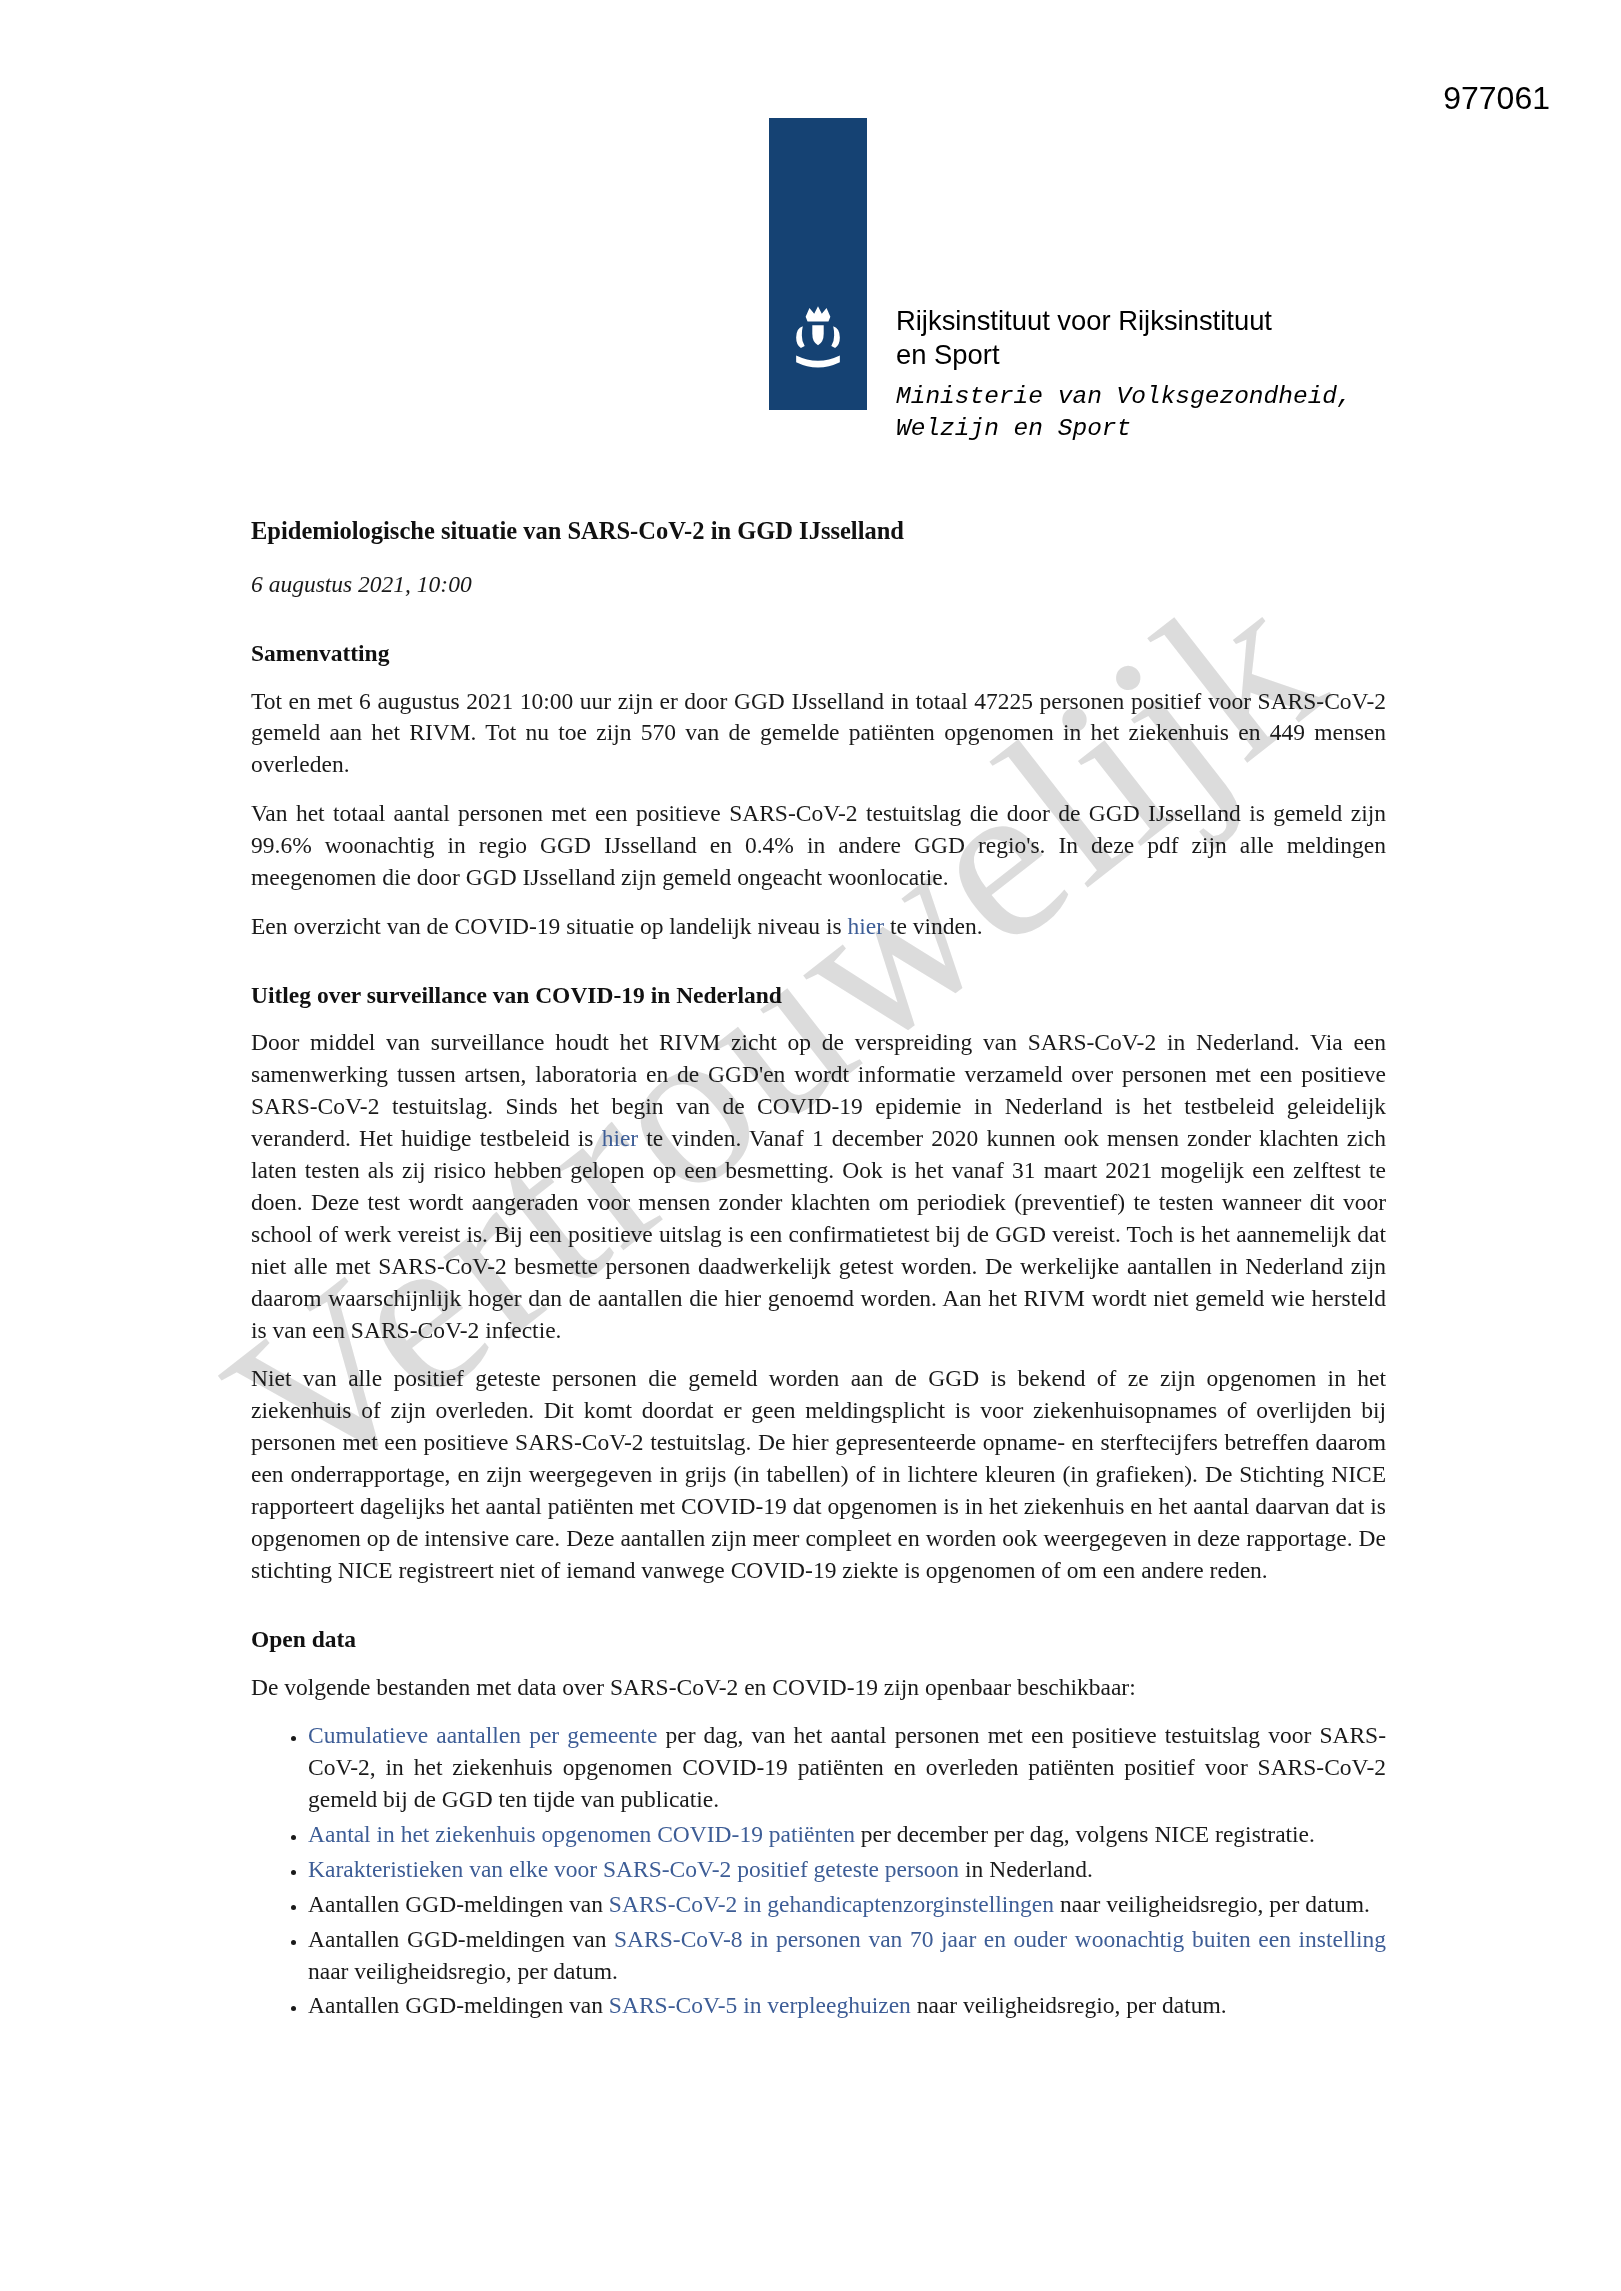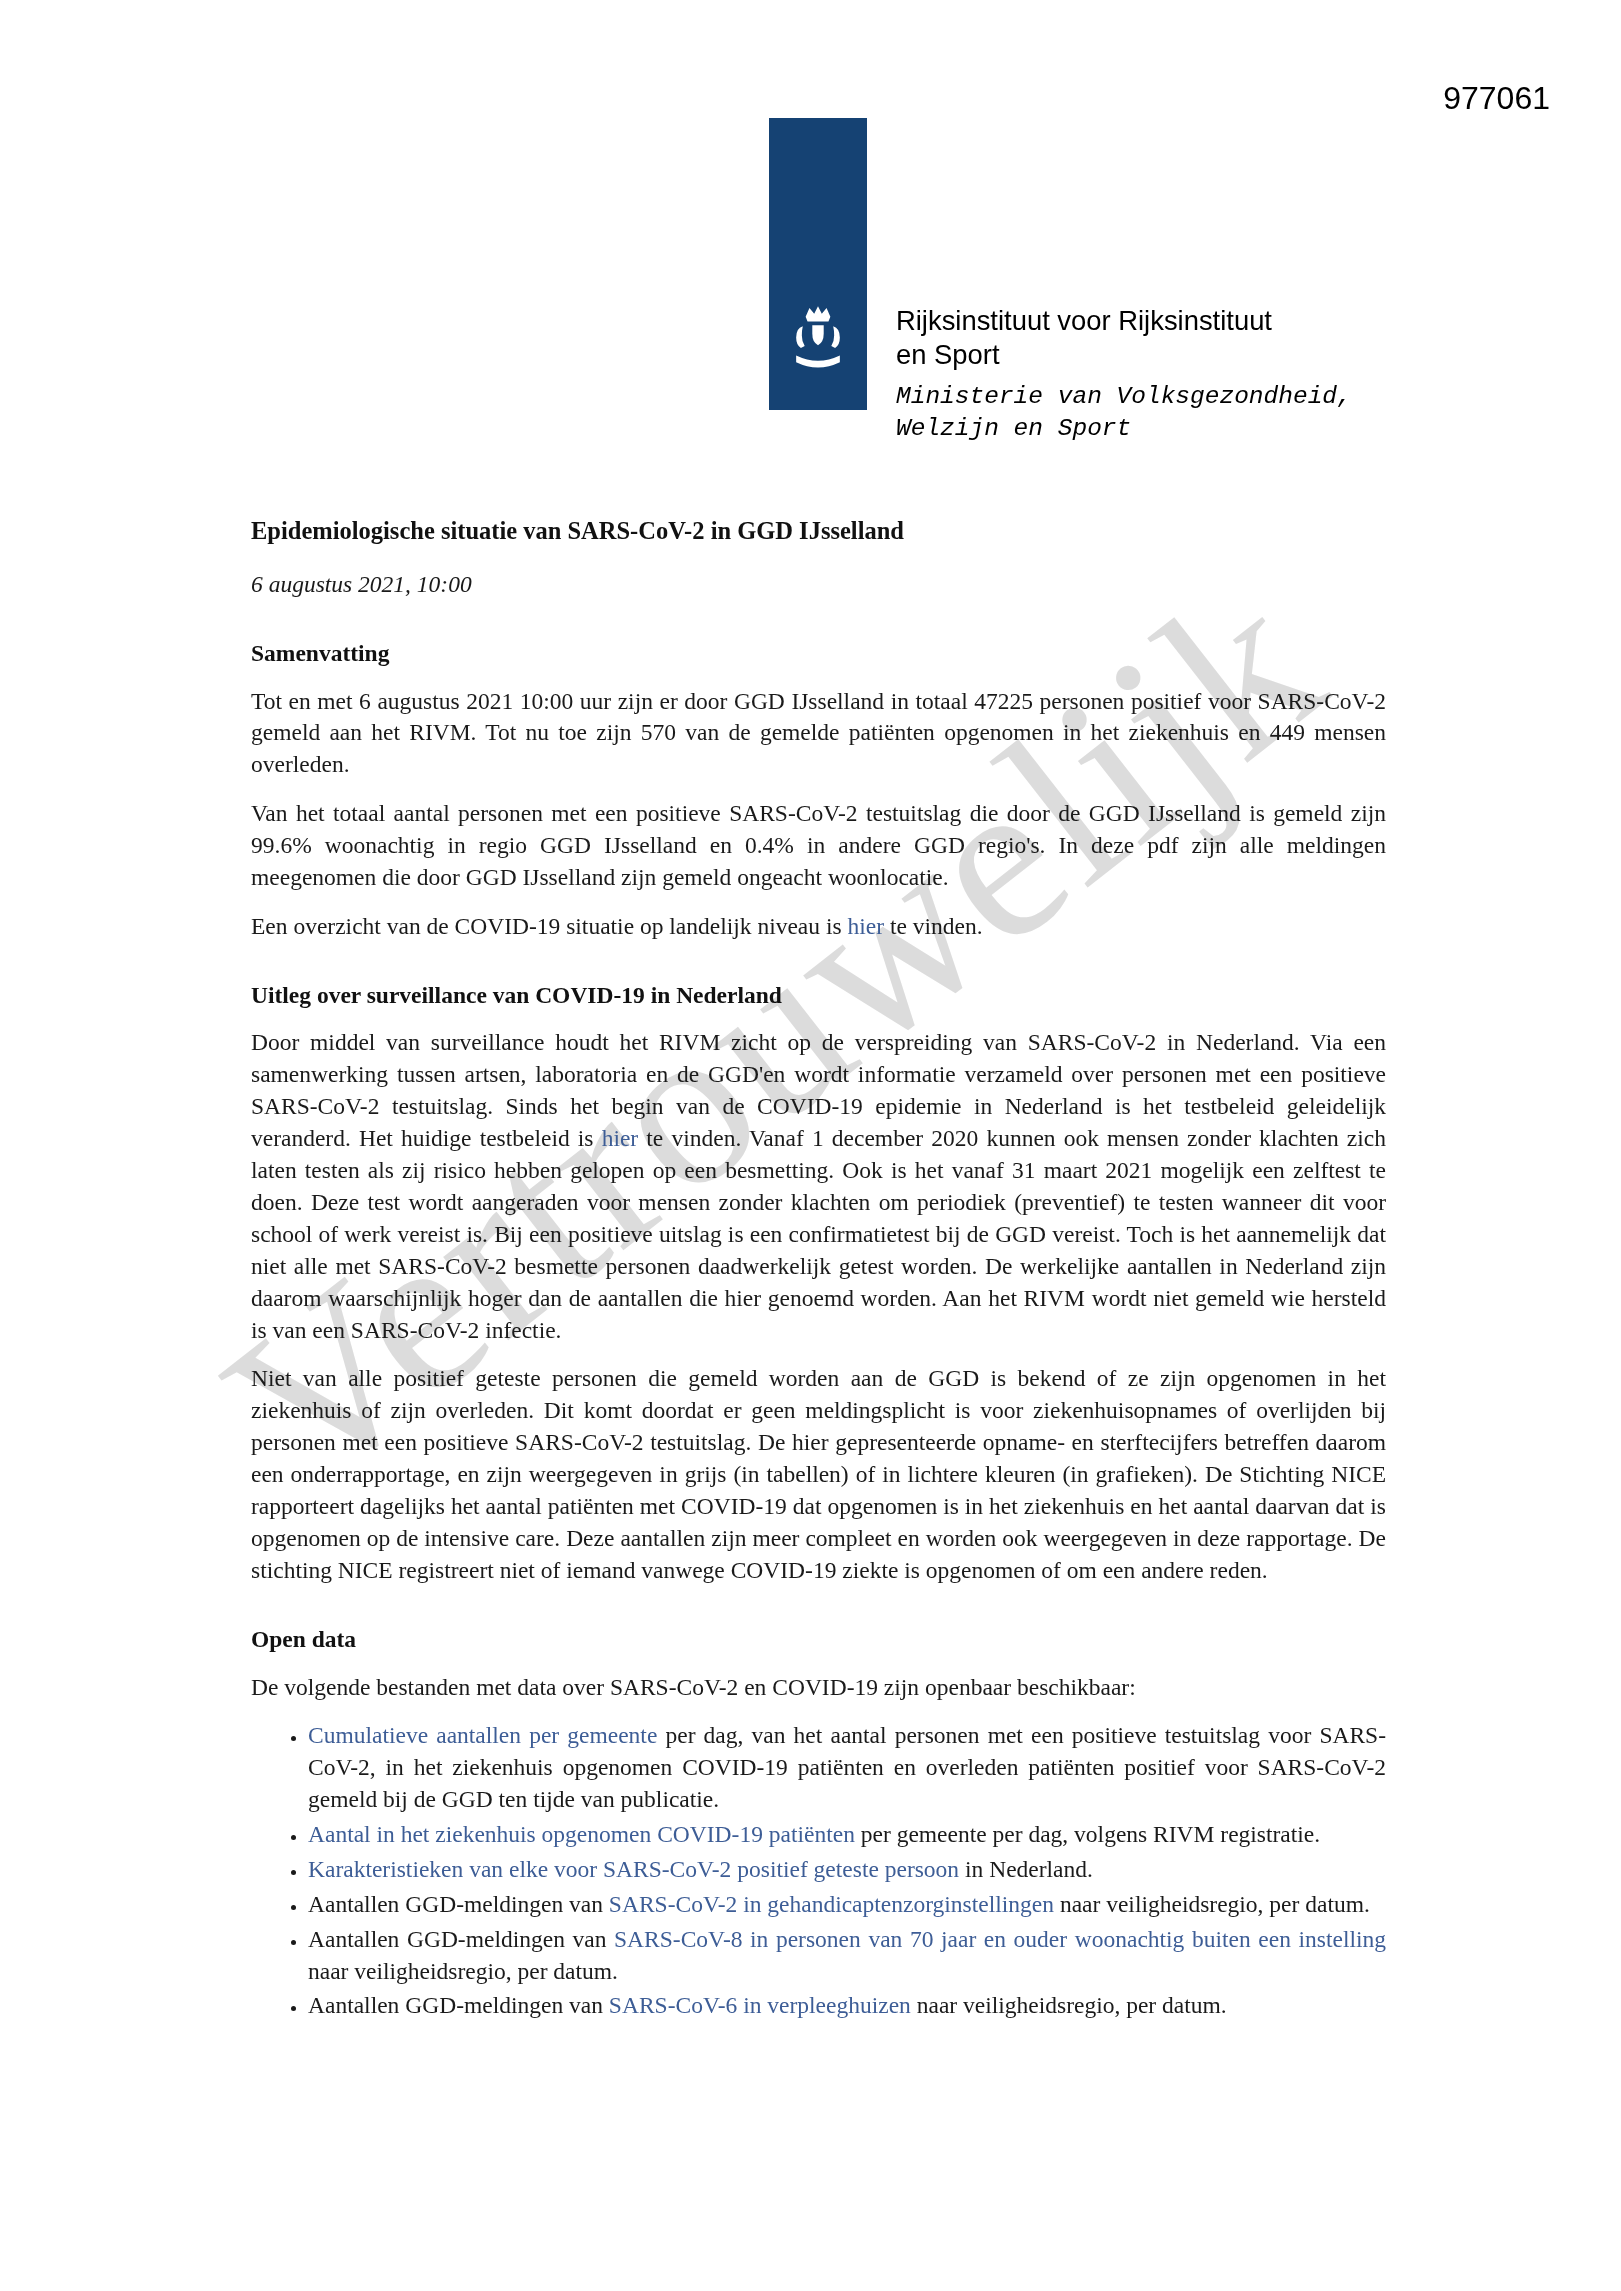--- a/index.html
+++ b/index.html
@@ -159,22 +159,22 @@
     <p class="body"><span>Een overzicht van de COVID-19 situatie op landelijk niveau is </span><a href="#" class="doc-link">hier</a><span> te vinden.</span></p>
 
     <h2 class="sec-heading">Uitleg over surveillance van COVID-19 in Nederland</h2>
     <p class="body"><span>Door middel van surveillance houdt het RIVM zicht op de verspreiding van SARS-CoV-2 in Nederland. Via een samenwerking tussen artsen, laboratoria en de GGD'en wordt informatie verzameld over personen met een positieve SARS-CoV-2 testuitslag. Sinds het begin van de COVID-19 epidemie in Nederland is het testbeleid geleidelijk veranderd. Het huidige testbeleid is </span><a href="#" class="doc-link">hier</a><span> te vinden. Vanaf 1 december 2020 kunnen ook mensen zonder klachten zich laten testen als zij risico hebben gelopen op een besmetting. Ook is het vanaf 31 maart 2021 mogelijk een zelftest te doen. Deze test wordt aangeraden voor mensen zonder klachten om periodiek (preventief) te testen wanneer dit voor school of werk vereist is. Bij een positieve uitslag is een confirmatietest bij de GGD vereist. Toch is het aannemelijk dat niet alle met SARS-CoV-2 besmette personen daadwerkelijk getest worden. De werkelijke aantallen in Nederland zijn daarom waarschijnlijk hoger dan de aantallen die hier genoemd worden. Aan het RIVM wordt niet gemeld wie hersteld is van een SARS-CoV-2 infectie.</span></p>
     <p class="body">Niet van alle positief geteste personen die gemeld worden aan de GGD is bekend of ze zijn opgenomen in het ziekenhuis of zijn overleden. Dit komt doordat er geen meldingsplicht is voor ziekenhuisopnames of overlijden bij personen met een positieve SARS-CoV-2 testuitslag. De hier gepresenteerde opname- en sterftecijfers betreffen daarom een onderrapportage, en zijn weergegeven in grijs (in tabellen) of in lichtere kleuren (in grafieken). De Stichting NICE rapporteert dagelijks het aantal patiënten met COVID-19 dat opgenomen is in het ziekenhuis en het aantal daarvan dat is opgenomen op de intensive care. Deze aantallen zijn meer compleet en worden ook weergegeven in deze rapportage. De stichting NICE registreert niet of iemand vanwege COVID-19 ziekte is opgenomen of om een andere reden.</p>
 
     <h2 class="sec-heading">Open data</h2>
     <p class="body">De volgende bestanden met data over SARS-CoV-2 en COVID-19 zijn openbaar beschikbaar:</p>
     <ul class="data-list">
       <li><a href="#" class="doc-link">Cumulatieve aantallen per gemeente</a><span> per dag, van het aantal personen met een positieve testuitslag voor SARS-CoV-2, in het ziekenhuis opgenomen COVID-19 patiënten en overleden patiënten positief voor SARS-CoV-2 gemeld bij de GGD ten tijde van publicatie.</span></li>
-      <li><a href="#" class="doc-link">Aantal in het ziekenhuis opgenomen COVID-19 patiënten</a><span> per gemeente per dag, volgens RIVM registratie.</span></li>
+      <li><a href="#" class="doc-link">Aantal in het ziekenhuis opgenomen COVID-19 patiënten</a><span> per december per dag, volgens NICE registratie.</span></li>
       <li><a href="#" class="doc-link">Karakteristieken van elke voor SARS-CoV-2 positief geteste persoon</a><span> in Nederland.</span></li>
       <li><span>Aantallen GGD-meldingen van </span><a href="#" class="doc-link">SARS-CoV-2 in gehandicaptenzorginstellingen</a><span> naar veiligheidsregio, per datum.</span></li>
       <li><span>Aantallen GGD-meldingen van </span><a href="#" class="doc-link">SARS-CoV-8 in personen van 70 jaar en ouder woonachtig buiten een instelling</a><span> naar veiligheidsregio, per datum.</span></li>
-      <li><span>Aantallen GGD-meldingen van </span><a href="#" class="doc-link">SARS-CoV-6 in verpleeghuizen</a><span> naar veiligheidsregio, per datum.</span></li>
+      <li><span>Aantallen GGD-meldingen van </span><a href="#" class="doc-link">SARS-CoV-5 in verpleeghuizen</a><span> naar veiligheidsregio, per datum.</span></li>
     </ul>
 
   </main>
 </div>
 
 
 </body></html>

